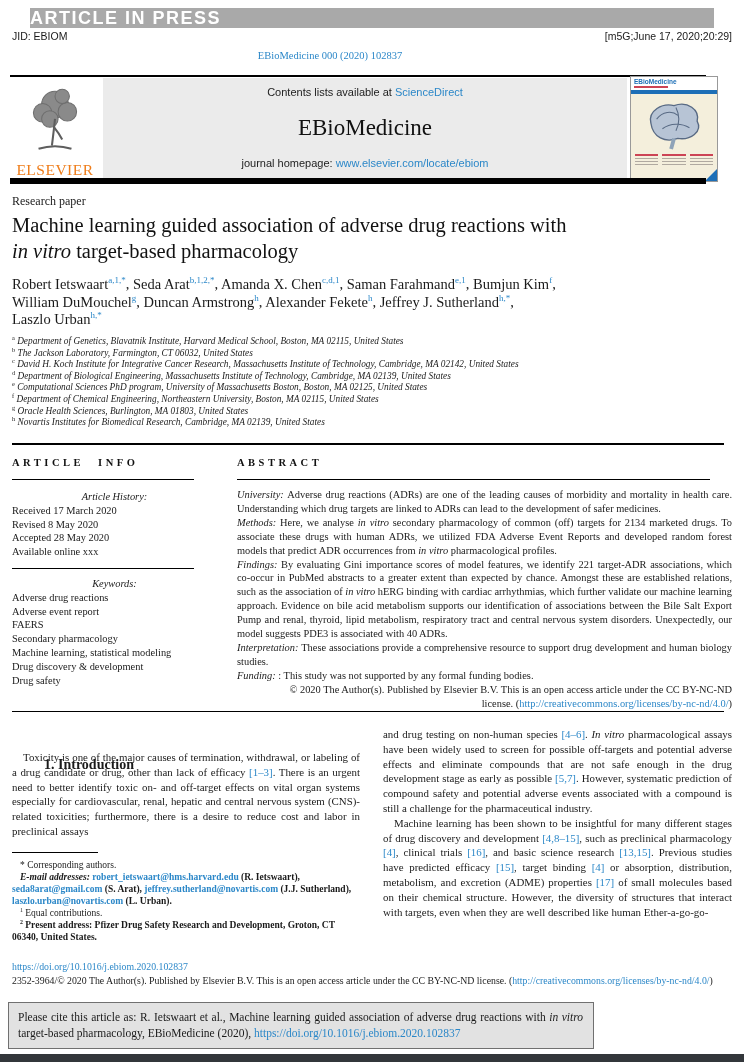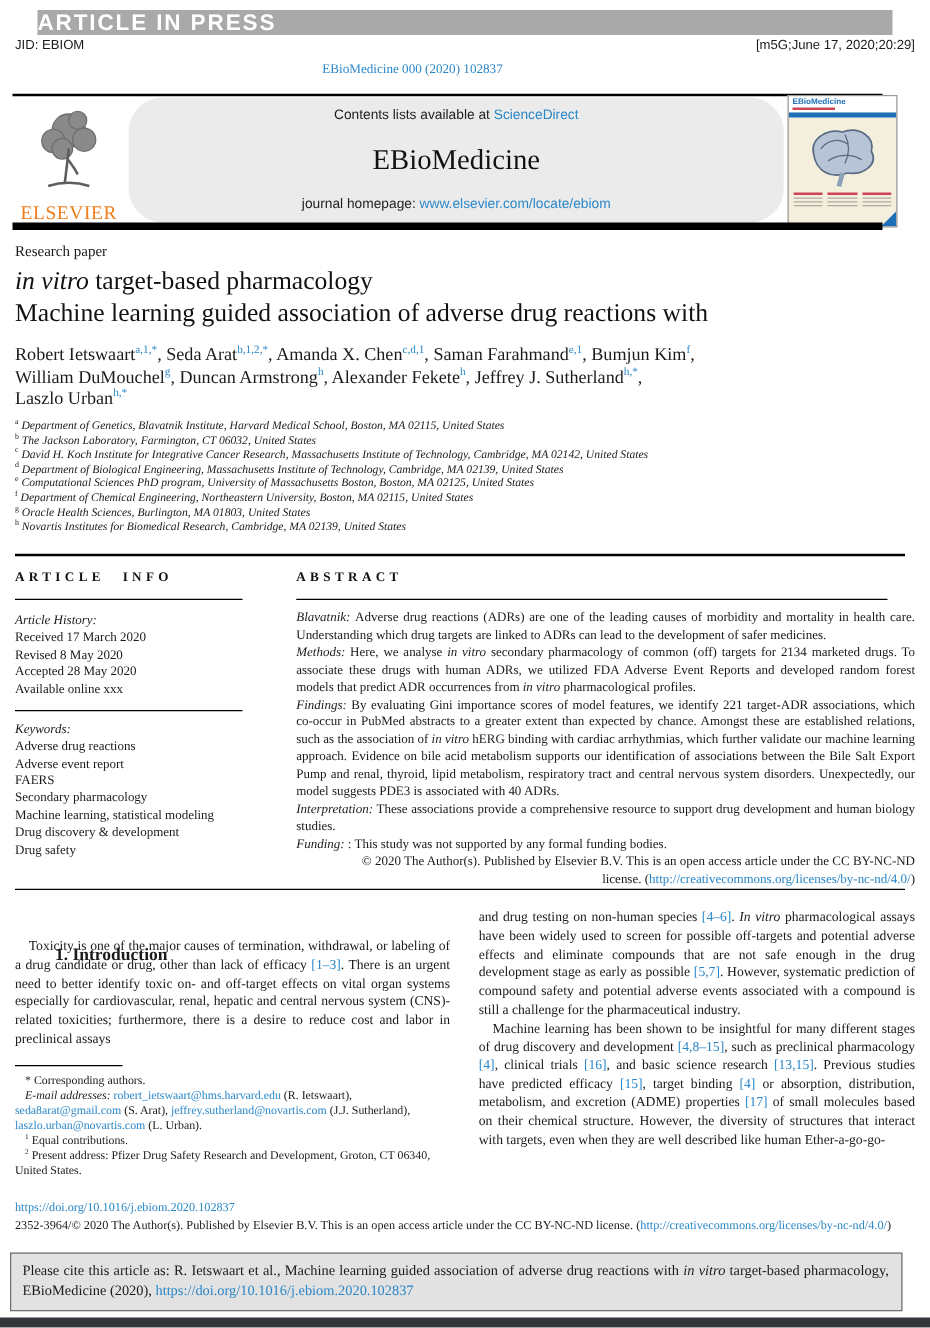--- a/index.html
+++ b/index.html
@@ -27,21 +27,21 @@
     justify-content:space-between;font-size:10.5px;}
   #journal-cite-top{position:absolute;left:0;top:50px;width:660px;text-align:center;
     font-size:10.5px;color:var(--link);}
 
   
   #mast-topline{position:absolute;left:10px;top:75px;width:696px;height:2px;background:#000;}
   #elsevier-logo{position:absolute;left:10px;top:84px;width:90px;height:98px;text-align:center;}
   #elsevier-wordmark{font-size:15.5px;color:var(--orange);letter-spacing:0.5px;margin-top:1px;}
   #mast-box{position:absolute;left:103px;top:78px;width:524px;height:100px;background:#ebebeb;
     display:flex;flex-direction:column;justify-content:space-between;align-items:center;
-    padding:8px 0 9px 0;border-radius:27px;}
+    padding:8px 0 9px 0;}
   #contents-line,#homepage-line{font-size:11px;color:#222;}
   #journal-name{font-size:23px;color:#111;}
   #cover-thumb{position:absolute;left:630px;top:76px;width:88px;height:106px;
     border:1px solid #999;background:#f4efdc;overflow:hidden;}
   #cover-head{background:#fff;padding:1px 3px 2px 3px;}
   #cover-title{color:var(--coverblue);font-weight:bold;font-size:6.5px;line-height:7px;}
   .cover-redline{width:34px;height:2px;background:#cc4455;margin-top:1px;}
   #cover-band{height:4px;background:var(--coverblue);}
   #cover-art{height:58px;display:flex;align-items:center;justify-content:center;}
   #cover-cols{display:flex;gap:4px;padding:2px 4px;}
@@ -63,48 +63,48 @@
 
   
   #fm-toprule{position:absolute;left:12px;top:443px;width:712px;height:1.5px;background:#000;}
   .col-heading{font-size:10.5px;letter-spacing:3.5px;word-spacing:8px;color:#111;font-weight:bold;}
   #info-heading{position:absolute;left:12px;top:457px;}
   #abs-heading{position:absolute;left:237px;top:457px;}
   #info-headrule{position:absolute;left:12px;top:479px;width:182px;height:1px;background:#000;}
   #abs-headrule{position:absolute;left:237px;top:479px;width:473px;height:1px;background:#000;}
   #info-col{position:absolute;left:12px;top:490px;width:205px;
     font-size:10.4px;line-height:13.8px;}
-  .info-label{font-style:italic;}
+  .info-label{font-style:italic;text-align:center;}
   #info-midrule{width:182px;height:1px;background:#000;margin:9px 0 8px 0;}
   #abs-col{position:absolute;left:237px;top:488px;width:495px;
     font-size:10.4px;line-height:13.9px;text-align:justify;}
   .abs-sec{text-align:justify;}
   #abs-copyright{text-align:right;}
   #fm-bottomrule{position:absolute;left:12px;top:711px;width:712px;height:1px;background:#000;}
 
   
   #intro-heading{position:absolute;left:12px;top:757px;font-size:14px;font-weight:bold;margin-left:32px;}
   #intro-left{position:absolute;left:12px;top:750px;width:348px;}
   #intro-right{position:absolute;left:383px;top:727px;width:349px;}
   .par{font-size:10.9px;line-height:14.8px;text-align:justify;}
   .par.ind{text-indent:11px;}
 
   
   #footnote-block{position:absolute;left:12px;top:852px;width:348px;
     font-size:9.5px;line-height:12px;}
   #footnote-rule{width:86px;height:1px;background:#000;margin-bottom:6px;}
   .fn-line{text-indent:8px;}
-  .fn-flow{text-indent:8px;}
+  .fn-flow{text-indent:8px;font-weight:bold;}
 
   
   #doi-foot{position:absolute;left:12px;top:961px;font-size:9.8px;color:var(--link);}
   #issn-line{position:absolute;left:12px;top:975px;width:726px;font-size:9.8px;}
 
   
-  #cite-box{position:absolute;left:8px;top:1002px;width:714px;
+  #cite-box{position:absolute;left:8px;top:1002px;width:586px;
     background:#e2e2e2;border:1px solid #707070;padding:6px 10px 7px 9px;
     font-size:11.5px;line-height:16px;text-align:justify;}
 
   #bottom-bar{position:absolute;left:0;top:1054px;width:744px;height:8px;background:#33373b;}
 </style>
 </head>
 <body>
 
 <div id="page">
 
@@ -171,22 +171,22 @@
           <i></i>
         </span>
     </div>
     <div id="cover-corner"></div>
   </div>
 
   <div id="mast-rule"></div>
 
   <div id="article-type">Research paper</div>
   <div id="article-title">
+    <div>Machine learning guided association of adverse drug reactions with</div>
     <div><i>in vitro</i> target-based pharmacology</div>
-    <div>Machine learning guided association of adverse drug reactions with</div>
   </div>
 
   <div id="author-list"><span>Robert Ietswaart</span><sup class="ref">a,1,*</sup>, <span>Seda Arat</span><sup class="ref">b,1,2,*</sup>, <span>Amanda X. Chen</span><sup class="ref">c,d,1</sup>, <span>Saman Farahmand</span><sup class="ref">e,1</sup>, <span>Bumjun Kim</span><sup class="ref">f</sup>, <br><span>William DuMouchel</span><sup class="ref">g</sup>, <span>Duncan Armstrong</span><sup class="ref">h</sup>, <span>Alexander Fekete</span><sup class="ref">h</sup>, <span>Jeffrey J. Sutherland</span><sup class="ref">h,*</sup>, <br><span>Laszlo Urban</span><sup class="ref">h,*</sup></div>
 
   <div id="affiliation-list">
       <div class="affil"><sup>a</sup><i> Department of Genetics, Blavatnik Institute, Harvard Medical School, Boston, MA 02115, United States</i></div>
       <div class="affil"><sup>b</sup><i> The Jackson Laboratory, Farmington, CT 06032, United States</i></div>
       <div class="affil"><sup>c</sup><i> David H. Koch Institute for Integrative Cancer Research, Massachusetts Institute of Technology, Cambridge, MA 02142, United States</i></div>
       <div class="affil"><sup>d</sup><i> Department of Biological Engineering, Massachusetts Institute of Technology, Cambridge, MA 02139, United States</i></div>
       <div class="affil"><sup>e</sup><i> Computational Sciences PhD program, University of Massachusetts Boston, Boston, MA 02125, United States</i></div>
@@ -217,21 +217,21 @@
         <div class="kw-line">FAERS</div>
         <div class="kw-line">Secondary pharmacology</div>
         <div class="kw-line">Machine learning, statistical modeling</div>
         <div class="kw-line">Drug discovery &amp; development</div>
         <div class="kw-line">Drug safety</div>
       </div>
   </div>
 
   <div id="abs-col">
     <div>
-        <div class="abs-sec"><i>Blavatnik: </i>Adverse drug reactions (ADRs) are one of the leading causes of morbidity and mortality in health care. Understanding which drug targets are linked to ADRs can lead to the development of safer medicines.</div>
+        <div class="abs-sec"><i>University: </i>Adverse drug reactions (ADRs) are one of the leading causes of morbidity and mortality in health care. Understanding which drug targets are linked to ADRs can lead to the development of safer medicines.</div>
         <div class="abs-sec"><i>Methods: </i>Here, we analyse <i>in vitro</i> secondary pharmacology of common (off) targets for 2134 marketed drugs. To associate these drugs with human ADRs, we utilized FDA Adverse Event Reports and developed random forest models that predict ADR occurrences from <i>in vitro</i> pharmacological profiles.</div>
         <div class="abs-sec"><i>Findings: </i>By evaluating Gini importance scores of model features, we identify 221 target-ADR associations, which co-occur in PubMed abstracts to a greater extent than expected by chance. Amongst these are established relations, such as the association of <i>in vitro</i> hERG binding with cardiac arrhythmias, which further validate our machine learning approach. Evidence on bile acid metabolism supports our identification of associations between the Bile Salt Export Pump and renal, thyroid, lipid metabolism, respiratory tract and central nervous system disorders. Unexpectedly, our model suggests PDE3 is associated with 40 ADRs.</div>
         <div class="abs-sec"><i>Interpretation: </i>These associations provide a comprehensive resource to support drug development and human biology studies.</div>
         <div class="abs-sec"><i>Funding: </i>: This study was not supported by any formal funding bodies.</div>
       </div>
     <div id="abs-copyright">
       <div>© 2020 The Author(s). Published by Elsevier B.V. This is an open access article under the CC BY-NC-ND</div>
       <div><span>license. (</span><span class="lnk">http://creativecommons.org/licenses/by-nc-nd/4.0/</span><span>)</span></div>
     </div>
   </div>

